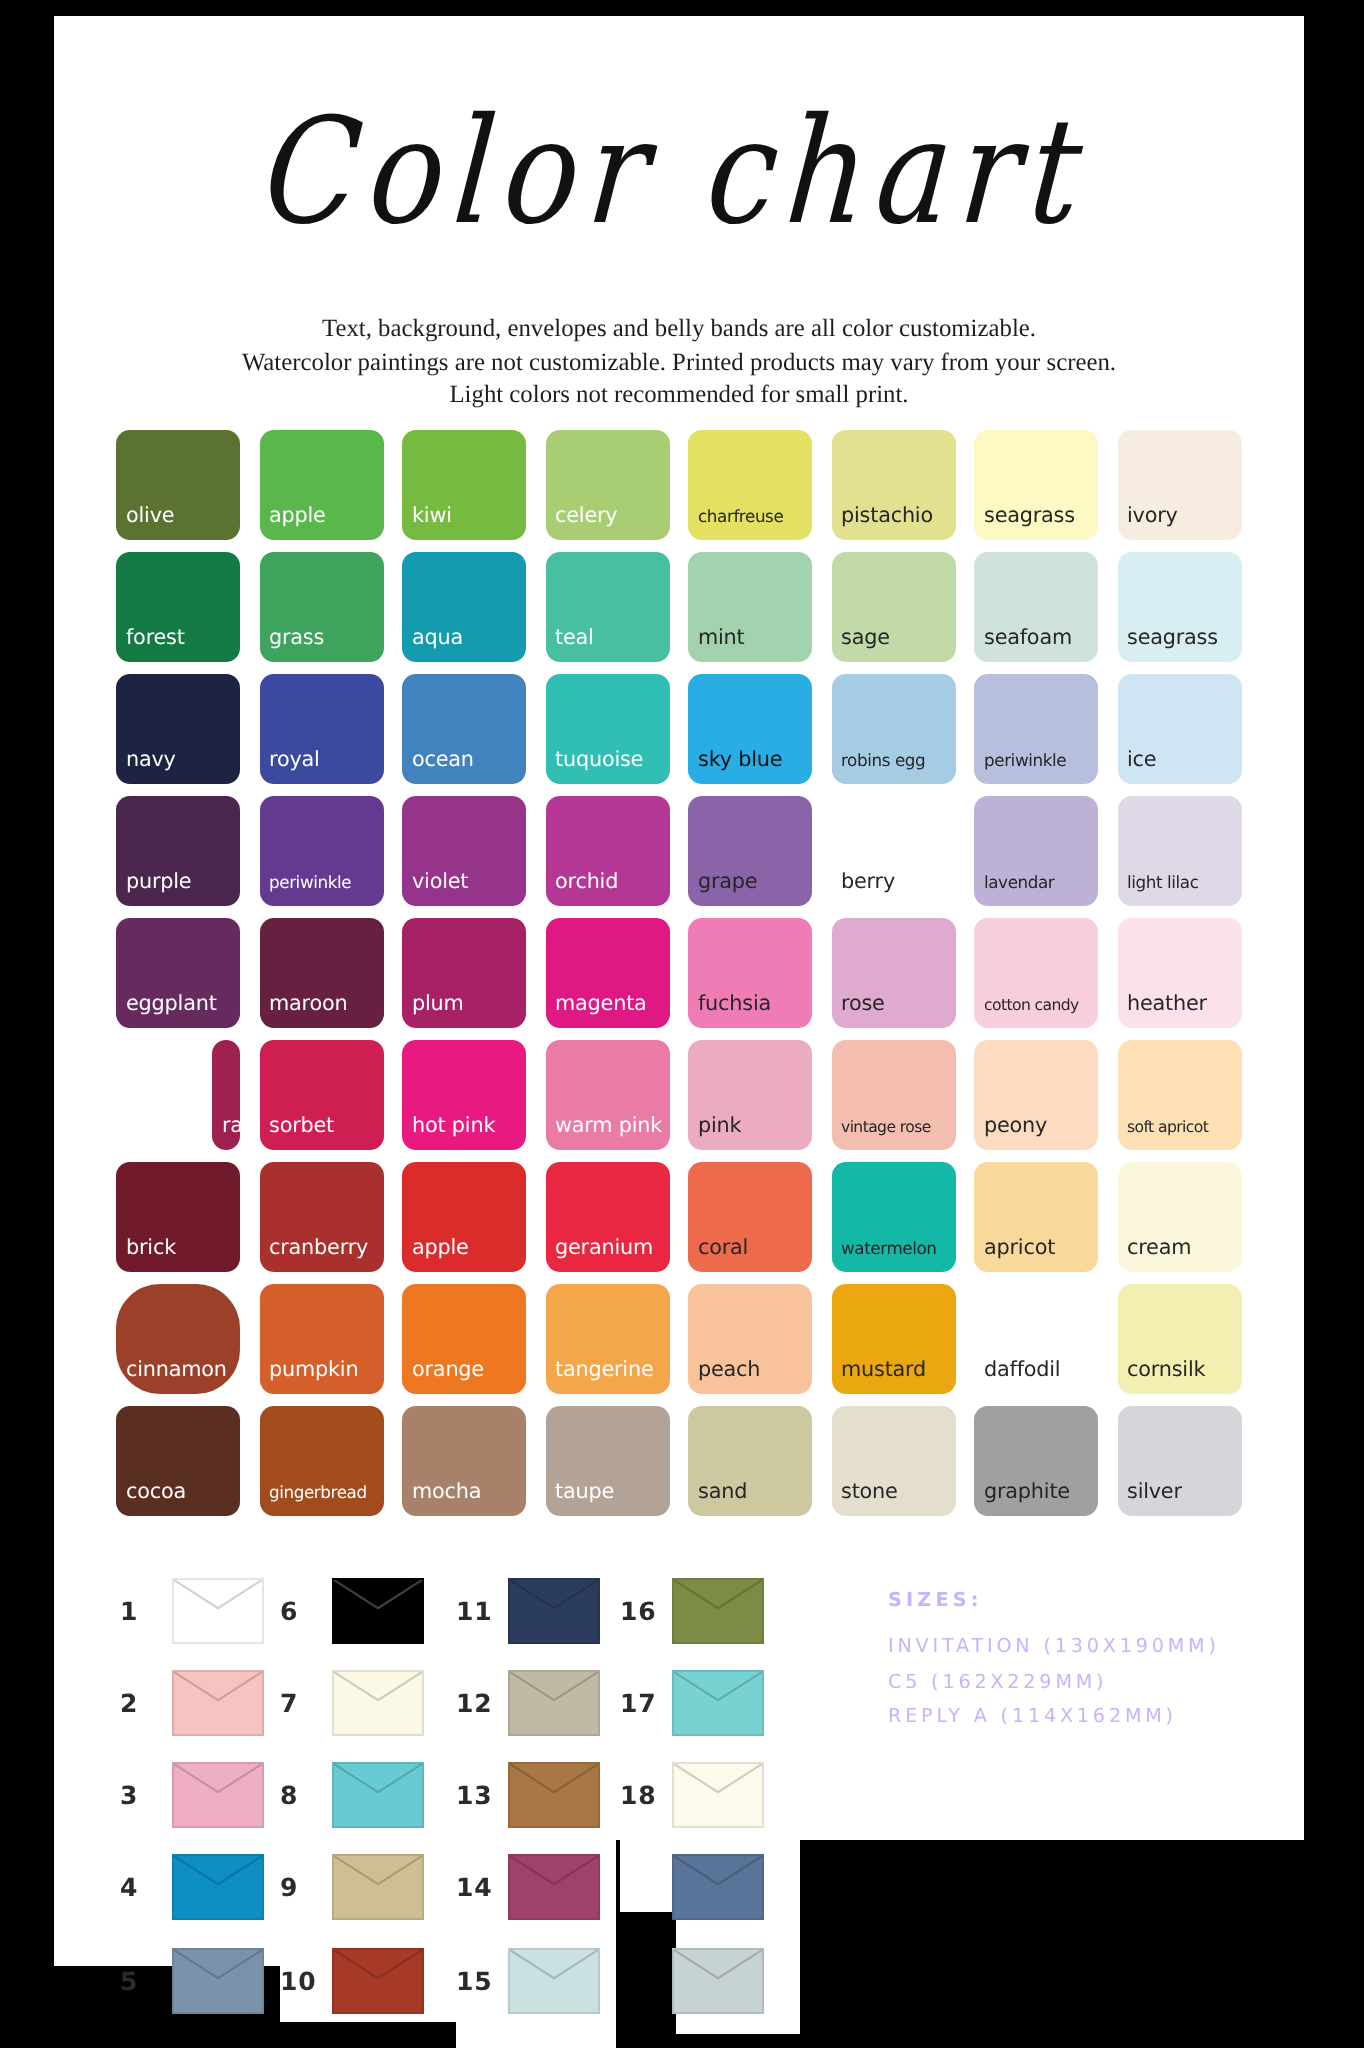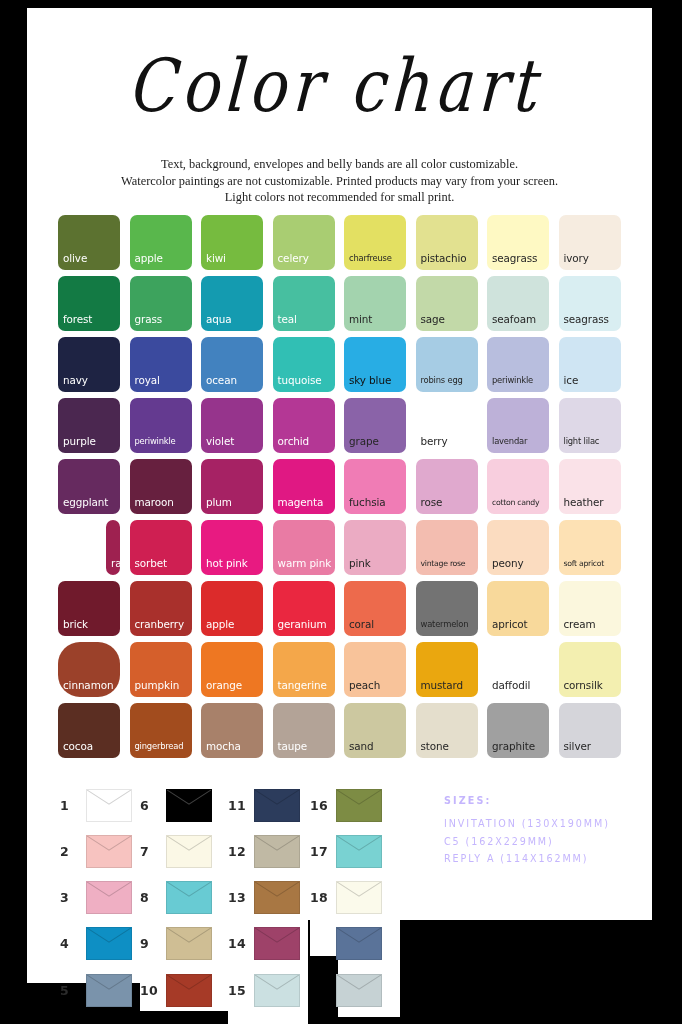--- a/index.html
+++ b/index.html
@@ -314,21 +314,21 @@
         </div>
         <div class="swatch" style="background: rgb(220, 43, 43);">
           <span class="lbl " style="color: rgb(255, 255, 255);">apple</span>
         </div>
         <div class="swatch" style="background: rgb(234, 39, 64);">
           <span class="lbl " style="color: rgb(255, 255, 255);">geranium</span>
         </div>
         <div class="swatch" style="background: rgb(237, 106, 76);">
           <span class="lbl " style="color: rgb(38, 38, 38);">coral</span>
         </div>
-        <div class="swatch" style="background: #737373;">
+        <div class="swatch" style="background: #14b8a6;">
           <span class="lbl sm" style="color: rgb(38, 38, 38);">watermelon</span>
         </div>
         <div class="swatch" style="background: rgb(248, 217, 155);">
           <span class="lbl " style="color: rgb(38, 38, 38);">apricot</span>
         </div>
         <div class="swatch" style="background: rgb(251, 247, 221);">
           <span class="lbl " style="color: rgb(38, 38, 38);">cream</span>
         </div>
         <div class="swatch" style="background: rgb(155, 65, 42); border-radius: 22px;">
           <span class="lbl " style="color: rgb(255, 255, 255);">cinnamon</span>

